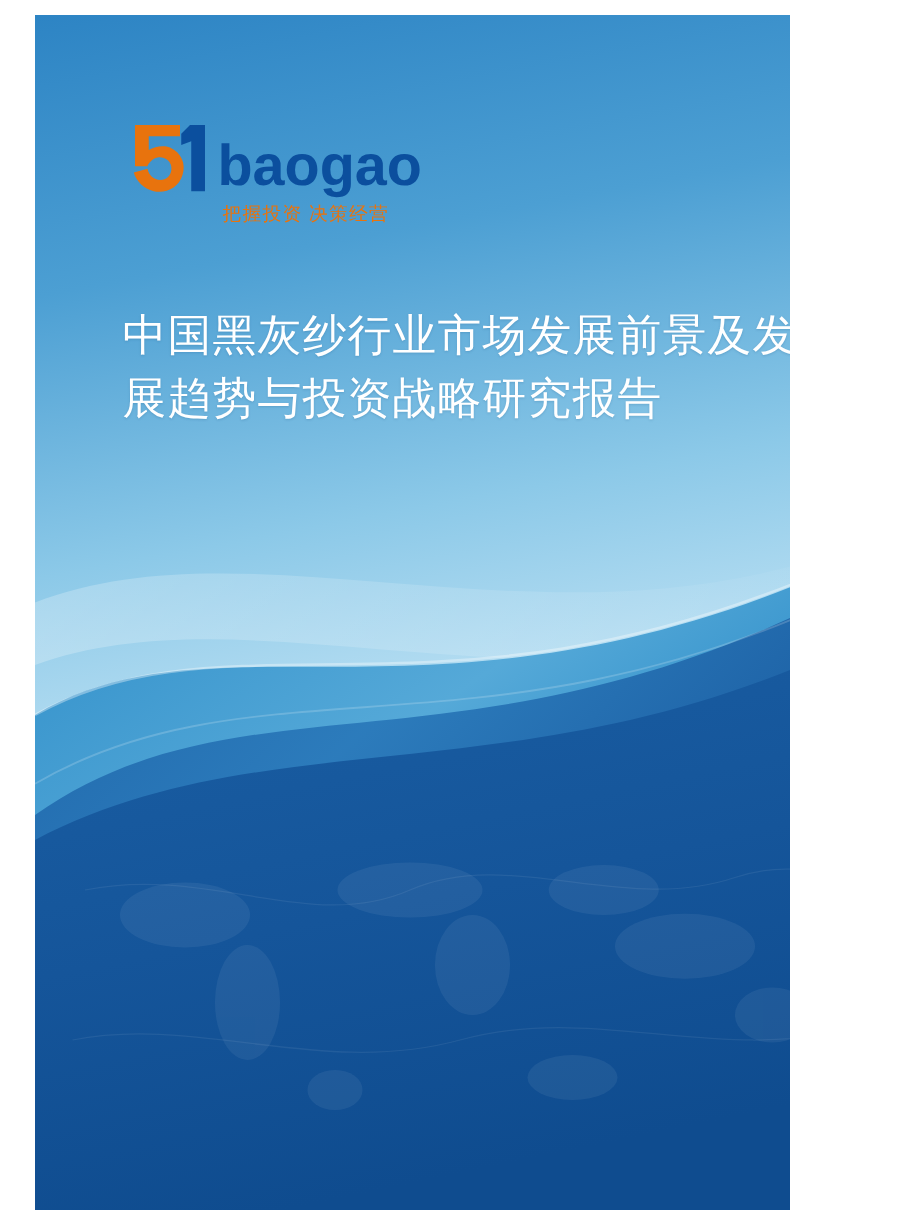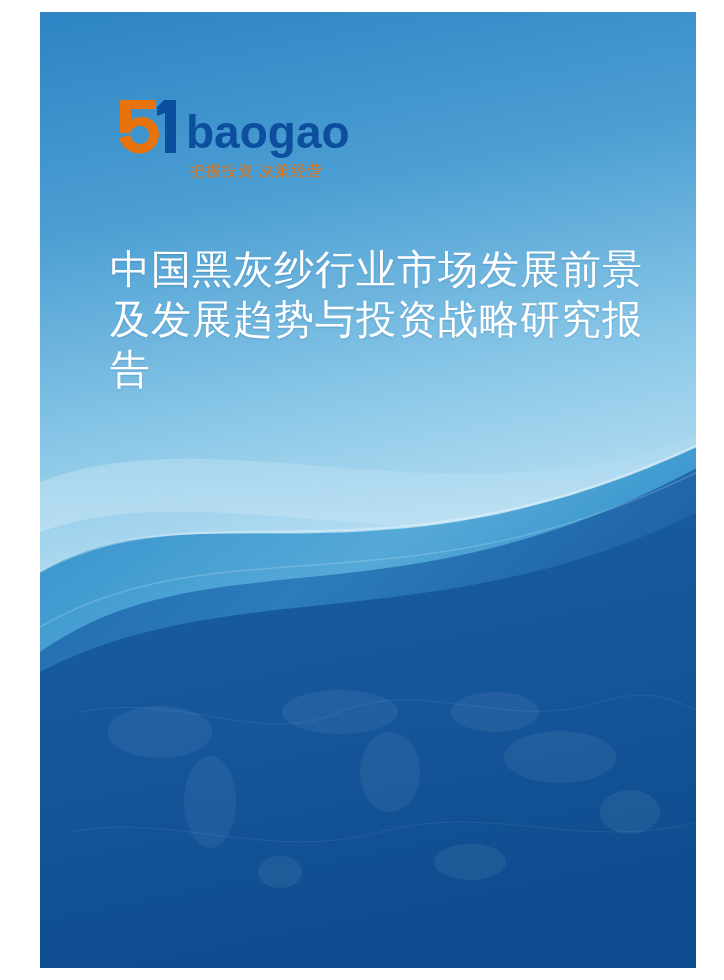--- a/index.html
+++ b/index.html
@@ -11,23 +11,23 @@
     position: relative;
     width: 724px;
     height: 980px;
     overflow: hidden;
     background: #ffffff;
     font-family: "Liberation Sans", sans-serif;
   }
   
   .cover {
     position: absolute;
-    left: 40px;
+    left: 28px;
     top: 12px;
-    width: 656px;
+    width: 604px;
     height: 956px;
     overflow: hidden;
     background: linear-gradient(170deg, #2f86c5 0%, #3f9ad2 18%, #6fb9e0 45%, #9ed3ec 62%, #bfe2f3 72%, #8cc8e6 82%, #4e9fd0 92%, #2a7cbb 100%);
   }
   .cover svg.art {
     position: absolute;
     left: 0;
     top: 0;
     width: 668px;
     height: 956px;
@@ -41,21 +41,21 @@
     height: 92px;
   }
   .logo-svg { display:block; }
   
   .title {
     position: absolute;
     left: 70px;
     top: 232px;
     width: 560px;
     color: #ffffff;
-    font-size: 40px;
+    font-size: 35px;
     line-height: 50px;
     letter-spacing: 1px;
     font-weight: 400;
     text-shadow: 0 1px 2px rgba(0,60,110,0.18);
   }
 </style>
 </head>
 <body>
 
 <div class="page">

